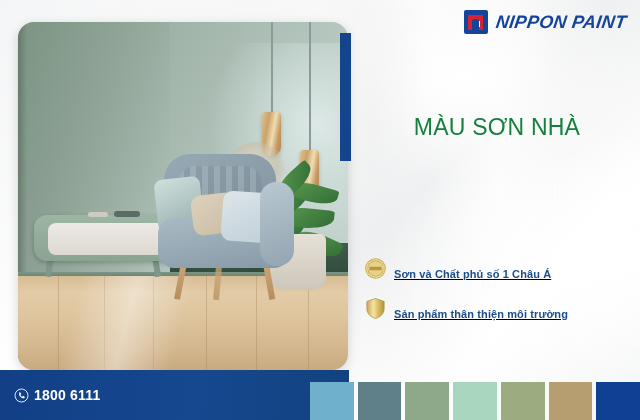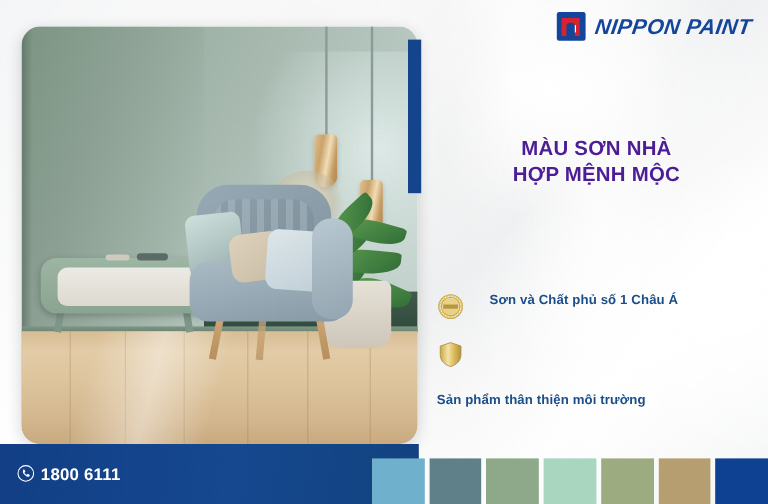--- a/index.html
+++ b/index.html
@@ -116,36 +116,36 @@
     display:flex;align-items:center;justify-content:center;}
   .logo-mark .inner{width:15px;height:15px;background:#d72331;position:relative;}
   .logo-mark .inner::after{content:"";position:absolute;left:4px;top:4px;width:7px;height:11px;
     background:#15459b;border-radius:3px 3px 0 0;}
   .logo-mark .notch{position:absolute;right:3px;bottom:3px;width:6px;height:6px;background:#ffffff;}
   .logo-text{font-size:18px;font-weight:bold;color:#15459b;letter-spacing:.3px;
     font-style:italic;transform:skewX(-8deg);font-family:"Liberation Sans", sans-serif;}
 
   
   .headline{position:absolute;left:366px;top:113px;width:262px;text-align:center;}
-  .headline .ln{display:block;font-size:17px;font-weight:bold;color:#4c1d95;line-height:1.28;
+  .headline .ln{display:block;font-size:23px;font-weight:normal;color:#15803d;line-height:1.28;
     letter-spacing:.2px;}
 
   
   .features{position:absolute;left:364px;top:244px;width:268px;}
-  .feature{display:flex;align-items:flex-start;gap:21px;height:36px;}
-  .feature + .feature{margin-top:4px;flex-direction:column;}
+  .feature{display:flex;align-items:flex-end;gap:7px;height:36px;text-decoration:underline;}
+  .feature + .feature{margin-top:4px;}
   .fi{width:23px;height:23px;flex:0 0 23px;position:relative;}
   .fi svg{display:block;width:23px;height:23px;}
   .ftxt{font-size:11px;color:#1b4d8a;font-weight:600;letter-spacing:.1px;white-space:nowrap;}
 
   
   .botbar{position:absolute;left:0;bottom:0;width:335px;height:50px;
     background:linear-gradient(95deg,#123f86 0%,#15488f 55%,#12427f 100%);
     display:flex;align-items:center;padding-left:14px;gap:16px;}
-  .contact{display:flex;align-items:flex-start;gap:5px;}
+  .contact{display:flex;align-items:flex-end;gap:5px;}
   .contact .ic{width:15px;height:15px;flex:0 0 15px;}
   .contact .ic svg{display:block;width:15px;height:15px;}
   .phone-txt{color:#fff;font-size:14px;font-weight:bold;letter-spacing:.2px;}
   .url-txt{color:#fff;font-size:10.5px;font-weight:bold;letter-spacing:.05px;}
 
   
   .swatches{position:absolute;left:310px;bottom:0;right:0;height:38px;display:flex;gap:4px;}
   .sw{flex:1 1 0;height:38px;}
 </style>
 </head>
@@ -221,21 +221,20 @@
     <div class="logo-mark">
       <div class="inner">
           <div class="notch"></div>
         </div>
     </div>
     <div class="logo-text">NIPPON PAINT</div>
   </div>
 
   <div class="headline">
     <span class="ln">MÀU SƠN NHÀ</span>
-    <span class="ln">HỢP MỆNH MỘC</span>
   </div>
 
   <div class="features">
 
     <div class="feature">
       <span class="fi">
         <svg viewBox="0 0 24 24">
           <g fill="none" stroke="#c9a84c" stroke-width="1.2">
             <circle cx="12" cy="12" r="10.2"></circle>
             <circle cx="12" cy="12" r="8"></circle>

